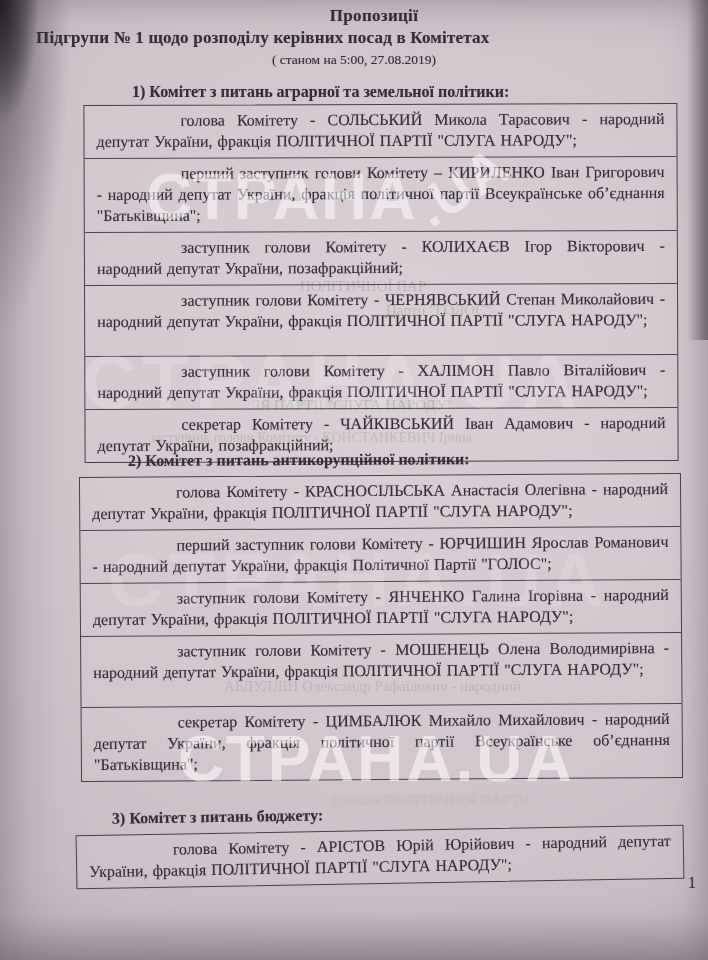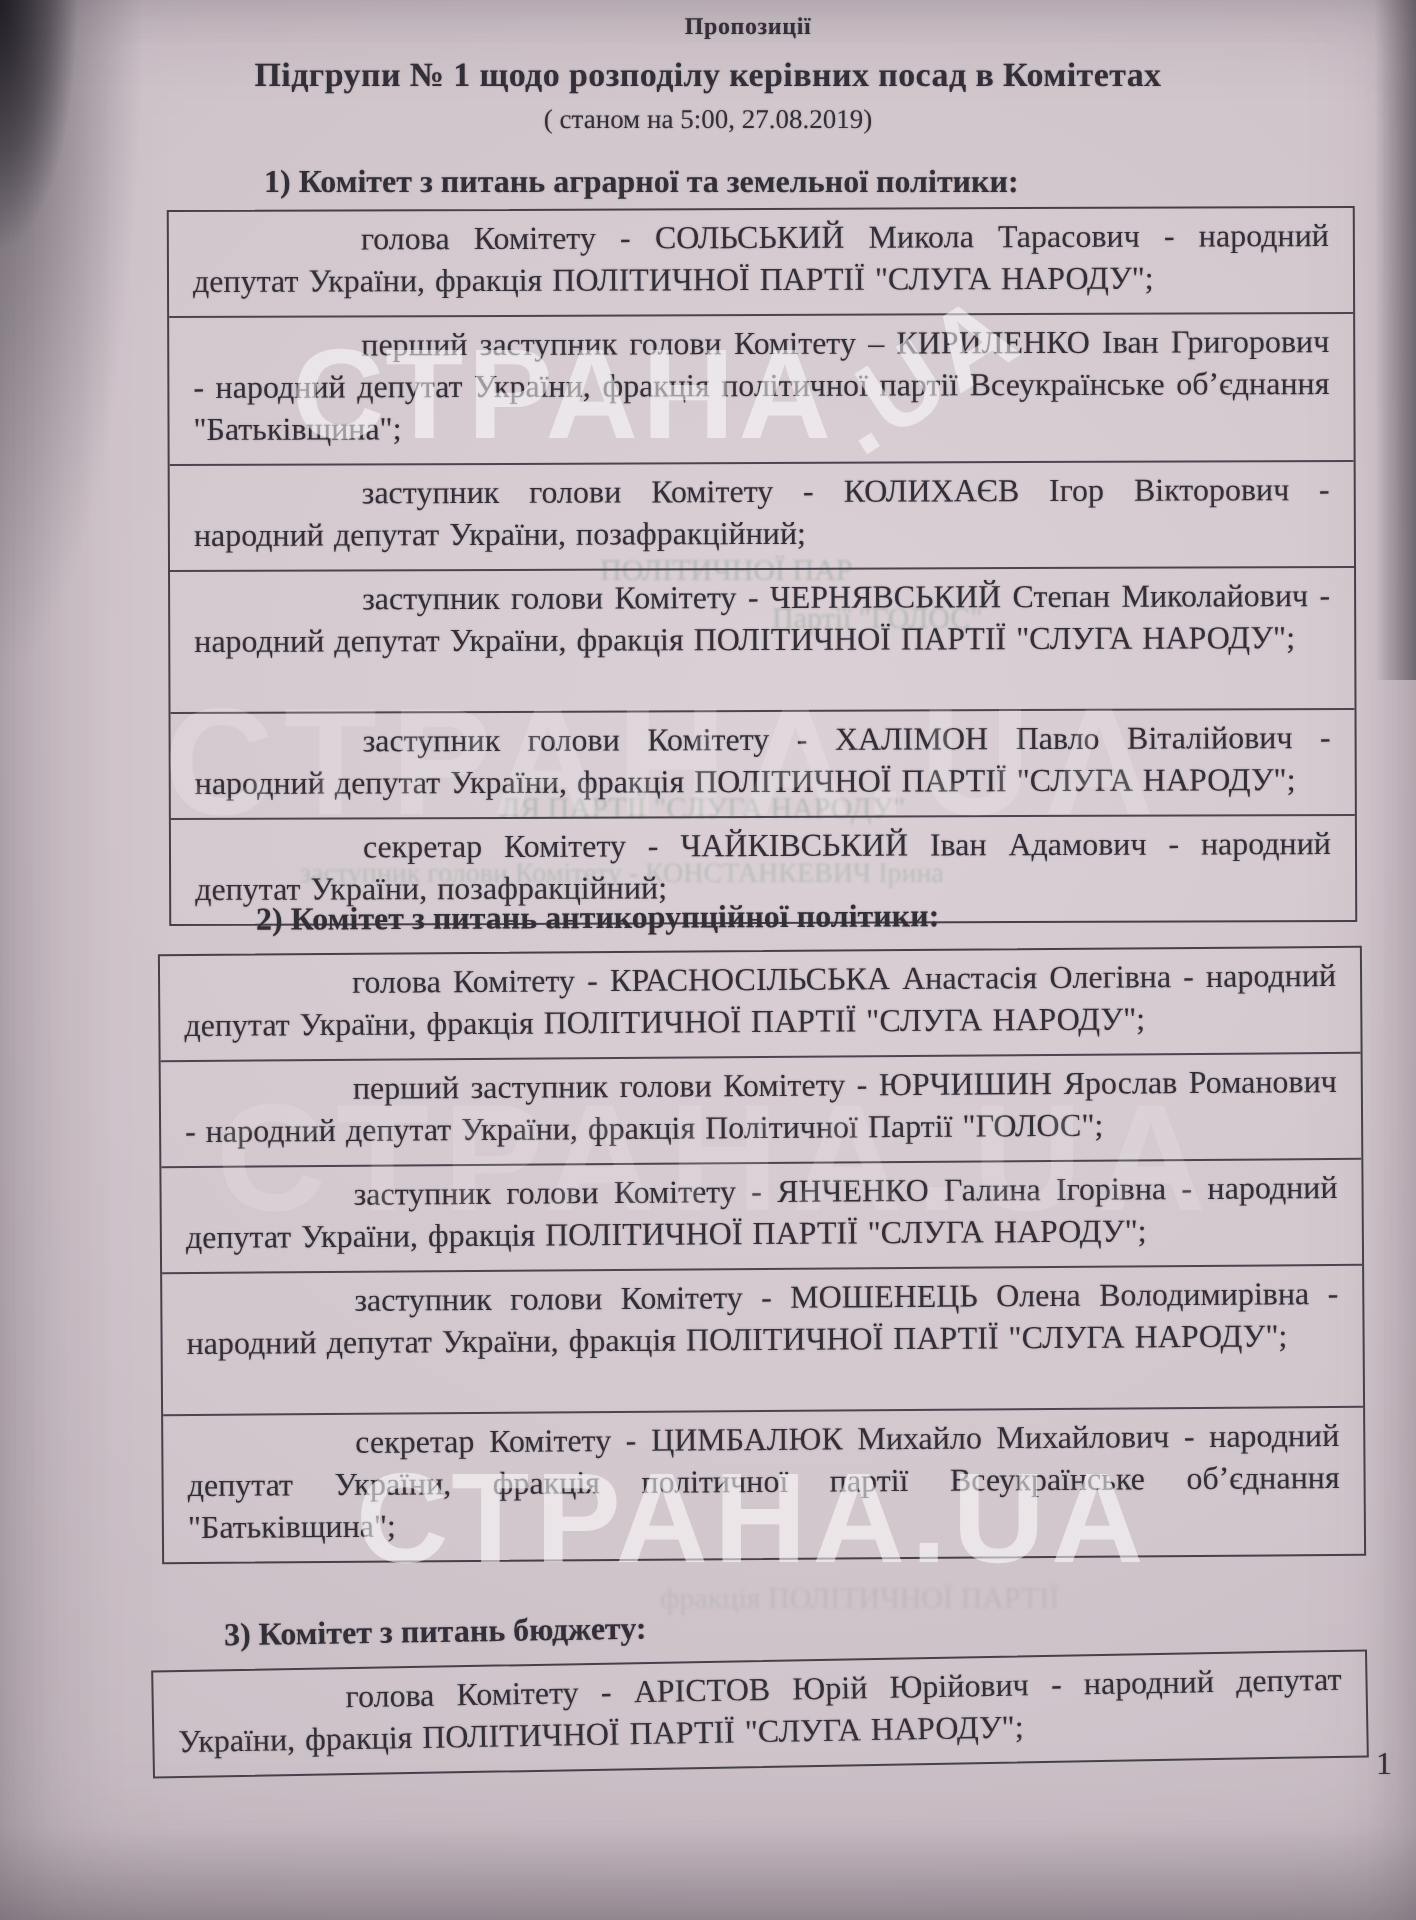--- a/index.html
+++ b/index.html
@@ -24,23 +24,23 @@
     background:radial-gradient(100% 100% at 0% 0%, rgba(66,60,70,.62), rgba(66,60,70,.26) 45%, rgba(66,60,70,0) 78%);}
   .sh-corner{position:absolute;left:0;top:0;width:50px;height:160px;
     background:radial-gradient(100% 100% at 0% 0%, rgba(30,27,35,.95), rgba(30,27,35,.45) 48%, rgba(30,27,35,0) 78%);}
   .sh-right{position:absolute;right:0;top:0;width:26px;height:340px;
     background:linear-gradient(270deg, rgba(58,52,62,.55), rgba(58,52,62,0) 80%);}
   .sh-bottom{position:absolute;left:0;bottom:0;width:100%;height:46px;
     background:linear-gradient(0deg, rgba(96,86,96,.28), rgba(96,86,96,0));}
 
   .doc-text{color:#332f38;text-shadow:0 0 1px rgba(51,47,56,.38);}
   .page-title{position:absolute;left:0;right:0;top:6px;text-align:center;
-    font-weight:bold;font-size:12px;letter-spacing:.3px;margin-left:40px;}
-  .page-subtitle{position:absolute;left:0;right:0;top:28px;text-align:center;
-    font-weight:bold;font-size:17px;letter-spacing:.2px;}
+    font-weight:bold;font-size:17px;letter-spacing:.3px;margin-left:40px;}
+  .page-subtitle{position:absolute;left:0;right:0;top:28px;text-align:left;
+    font-weight:bold;font-size:17px;letter-spacing:.2px;padding-left:36px;}
   .date-note{position:absolute;left:0;right:0;top:52px;text-align:center;font-size:13.5px;}
 
   .sec-heading{position:absolute;font-weight:bold;font-size:16px;white-space:nowrap;}
   .sec1h{left:86px;top:83px;margin-left:46px;}
   .sec2h{left:128px;top:451px;transform:rotate(-.3deg);}
   .sec3h{left:112px;top:808px;transform:rotate(-.9deg);}
 
   .tbl{position:absolute;border:1.6px solid #45404a;background:rgba(255,255,255,.05);}
   .tbl1{left:84px;top:104px;width:592px;transform:rotate(-.2deg);}
   .tbl2{left:80px;top:475px;width:600px;transform:rotate(-.4deg);}
@@ -84,20 +84,21 @@
 
     <div class="sh-left"></div>
     <div class="sh-corner"></div>
     <div class="sh-right"></div>
     <div class="sh-bottom"></div>
 
     <div class="bleed b0">ПОЛІТИЧНОЇ ПАР</div>
     <div class="bleed b1">Партії "ГОЛОС"</div>
     <div class="bleed b2">ЛЯ ПАРТІЇ "СЛУГА НАРОДУ"</div>
     <div class="bleed b3">заступник голови Комітету - КОНСТАНКЕВИЧ Ірина</div>
+    <div class="bleed b4">АБДУЛЛІН Олександр Рафаїлович - народний</div>
     <div class="bleed b5">фракція ПОЛІТИЧНОЇ ПАРТІЇ</div>
 
     <div class="page-title doc-text">Пропозиції</div>
     <div class="page-subtitle doc-text">Підгрупи № 1 щодо розподілу керівних посад в Комітетах</div>
     <div class="date-note doc-text">( станом на 5:00, 27.08.2019)</div>
 
     <div class="sec-heading sec1h doc-text">1) Комітет з питань аграрної та земельної політики:</div>
     <div class="tbl tbl1">
       <div class="row h2l doc-text">голова Комітету - СОЛЬСЬКИЙ Микола Тарасович - народний депутат України, фракція ПОЛІТИЧНОЇ ПАРТІЇ "СЛУГА НАРОДУ";</div>
       <div class="row h3l doc-text">перший заступник голови Комітету – КИРИЛЕНКО Іван Григорович - народний депутат України, фракція політичної партії Всеукраїнське об’єднання "Батьківщина";</div>

